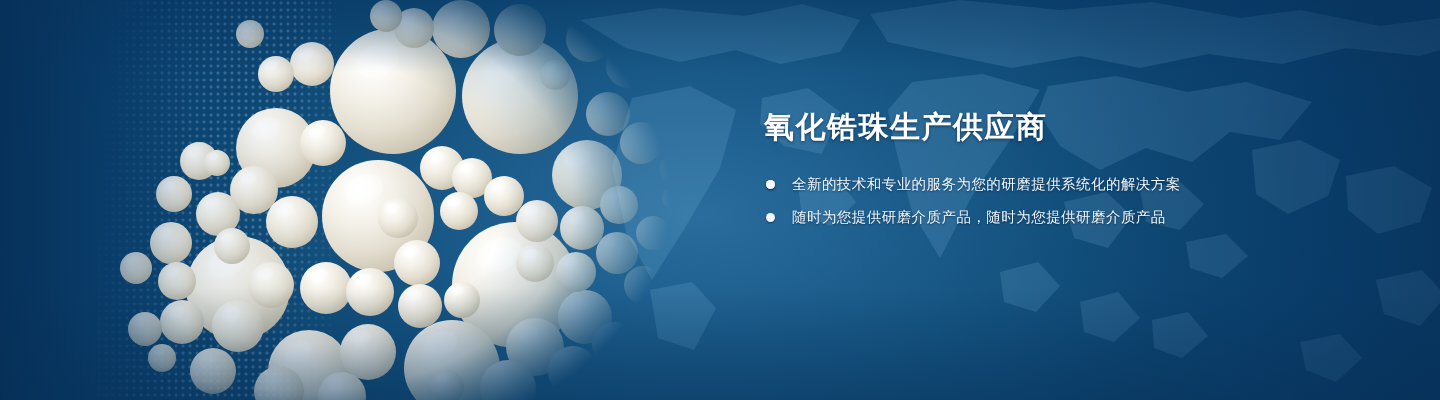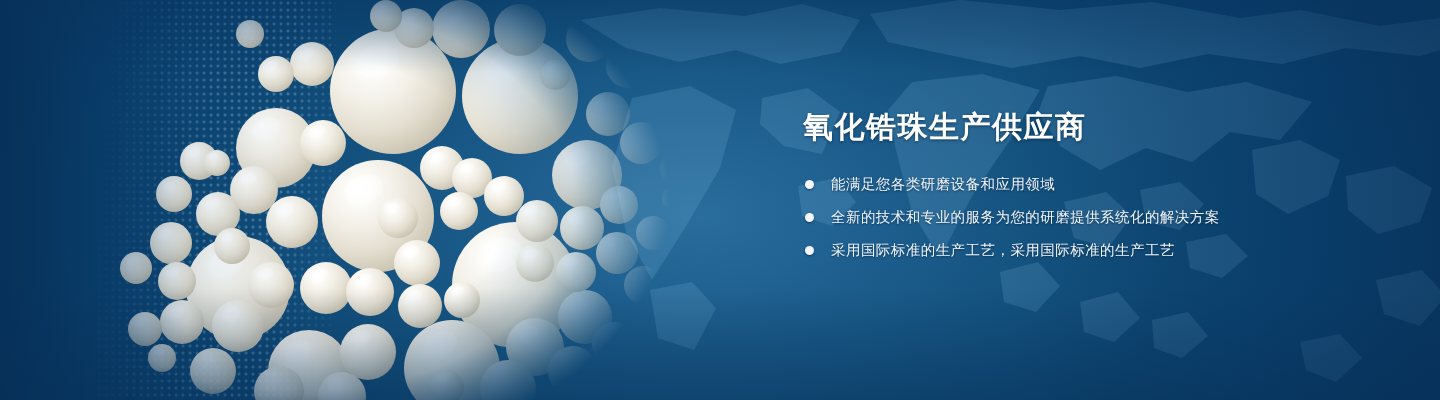--- a/index.html
+++ b/index.html
@@ -120,21 +120,20 @@
     background: radial-gradient(ellipse at 40% 40%, rgba(255,255,255,0.96) 0%, rgba(255,255,255,0.45) 52%, rgba(255,255,255,0) 100%);
     transform: rotate(-22deg);
   }
 
   
   .content {
     position: absolute;
     left: 764px;
     top: 108px;
     width: 600px;
-    margin-left: 39px;
   }
   .title {
     margin: 0;
     font-size: 30px;
     font-weight: 600;
     letter-spacing: 1.5px;
     color: #ffffff;
     line-height: 1.25;
     text-shadow: 0 1px 3px rgba(3,30,58,0.65);
   }
@@ -284,29 +283,28 @@
   <div class="bg-vignette"></div>
   <div class="bg-vignette-v"></div>
 
   <div class="content">
     <h1 class="title">氧化锆珠生产供应商</h1>
 
     <ul class="bullet-list">
 
       <li class="bullet-item">
         <span class="bullet-dot"></span>
-        <span class="bullet-line">能满足您各类研磨设备和应用领域</span>
       </li>
 
       <li class="bullet-item">
         <span class="bullet-dot"></span>
         <span class="bullet-line">全新的技术和专业的服务为您的研磨提供系统化的解决方案</span>
       </li>
 
       <li class="bullet-item">
         <span class="bullet-dot"></span>
-        <span class="bullet-line">采用国际标准的生产工艺，采用国际标准的生产工艺</span>
+        <span class="bullet-line">随时为您提供研磨介质产品，随时为您提供研磨介质产品</span>
       </li>
 
     </ul>
   </div>
 
 </div>
 
 </body></html>

